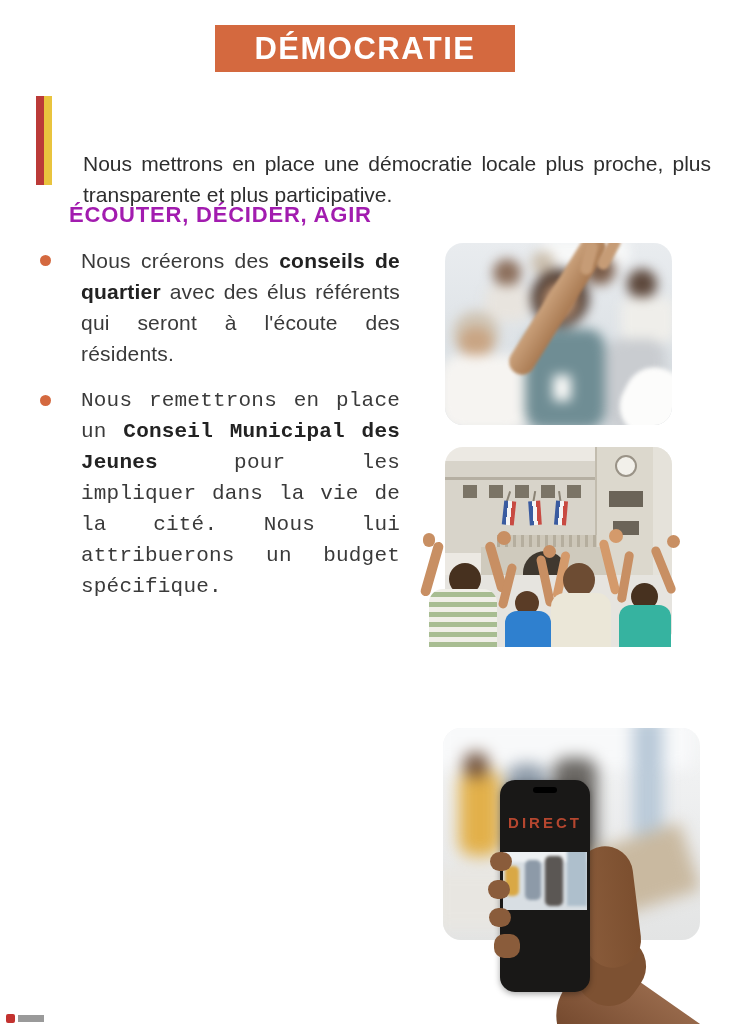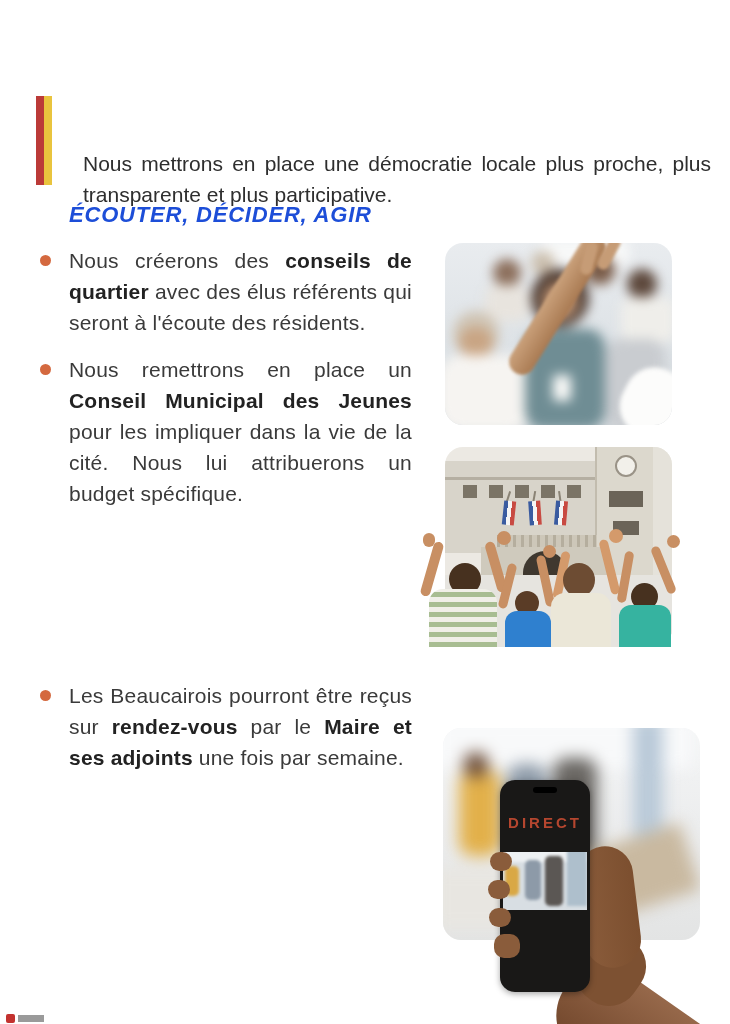--- a/index.html
+++ b/index.html
@@ -16,28 +16,28 @@
   
   .accent-bar{position:absolute;left:36px;top:96px;width:16px;height:89px;display:flex;}
   .accent-bar .red{width:8px;height:100%;background:#BB3A38;}
   .accent-bar .yellow{width:8px;height:100%;background:#E9C43E;}
   h1.title{position:absolute;left:69px;top:92px;margin:0;font-size:30px;line-height:34px;
     color:#121212;letter-spacing:-0.2px;white-space:nowrap;}
   .subtitle{position:absolute;left:67px;top:132px;width:628px;margin:16px;
     font-size:21px;line-height:31px;color:#2e2e2e;text-align:justify;}
   
   .section{position:absolute;left:36px;width:376px;}
-  .section h2{margin:0 0 17px 33px;font-size:22px;line-height:26px;color:#1d4ed8;
-    letter-spacing:0.8px;white-space:nowrap;font-style:italic;}
+  .section h2{margin:0 0 17px 33px;font-size:22px;line-height:26px;color:#a21caf;
+    letter-spacing:0.8px;white-space:nowrap;}
   .section ul{list-style:none;margin:0;padding:0;}
   .bullet-item{position:relative;padding-left:33px;margin-bottom:16px;}
-  .bullet-item.gap-lg{margin-bottom:26px;}
+  .bullet-item.gap-lg{margin-bottom:26px;font-family:Liberation Mono, monospace;}
   .bullet-dot{position:absolute;left:4px;top:10px;width:11px;height:11px;border-radius:50%;
     background:#D4693F;}
-  .bullet-text{margin:0;font-size:21px;line-height:31px;letter-spacing:0.2px;
+  .bullet-text{margin:12px;font-size:21px;line-height:31px;letter-spacing:0.2px;
     text-align:justify;color:#3a3a3a;}
   .bullet-text strong{color:#222;}
   #section-0{top:202px;}
   #section-1{top:680px;}
   
   .photo{position:absolute;border-radius:18px;}
   .clip{position:absolute;inset:0;border-radius:18px;overflow:hidden;}
   .b{position:absolute;}
   
   #photo-meeting{left:445px;top:243px;width:227px;height:182px;
@@ -71,20 +71,23 @@
   
   .footer-frag{position:absolute;left:6px;top:1014px;display:flex;align-items:flex-start;}
   .footer-frag .f-red{width:9px;height:9px;background:#c3322f;border-radius:2px;}
   .footer-frag .f-gray{width:26px;height:7px;background:#9a9a9a;margin-left:3px;margin-top:1px;}
 </style>
 </head>
 <body>
 
 <div class="page">
 
+  <div class="banner">
+    <span>DÉMOCRATIE</span>
+  </div>
 
   <div class="accent-bar">
     <span class="red"></span>
     <span class="yellow"></span>
   </div>
   <p class="subtitle">Nous mettrons en place une démocratie locale plus proche, plus transparente et plus participative.</p>
 
   <div class="section" id="section-0">
     <h2>ÉCOUTER, DÉCIDER, AGIR</h2>
     <ul class="bullets">
@@ -94,24 +97,20 @@
         </li>
         <li class="bullet-item gap-lg">
           <span class="bullet-dot"></span>
           <p class="bullet-text"><span>Nous remettrons en place un </span><strong>Conseil Municipal des Jeunes</strong><span> pour les impliquer dans la vie de la cité. Nous lui attribuerons un budget spécifique.</span></p>
         </li>
       </ul>
   </div>
 
   <div class="section" id="section-1">
     <ul class="bullets">
-        <li class="bullet-item">
-          <span class="bullet-dot"></span>
-          <p class="bullet-text"><span>Les Beaucairois pourront être reçus sur </span><strong>rendez-vous</strong><span> par le </span><strong>Maire et ses adjoints</strong><span> une fois par semaine.</span></p>
-        </li>
       </ul>
   </div>
 
   <div class="photo" id="photo-meeting">
     <div class="clip">
       <div class="soft">
         <div class="b" style="left:95px;top:-4px;width:90px;height:26px;background:#f7f8f8;border-radius:10px;"></div>
         <div class="b" style="left:48px;top:16px;width:28px;height:28px;border-radius:50%;background:#8c6f5c;"></div>
         <div class="b" style="left:86px;top:8px;width:24px;height:24px;border-radius:50%;background:#cbbfae;"></div>
         <div class="b" style="left:140px;top:12px;width:30px;height:30px;border-radius:50%;background:#7a5c49;"></div>

